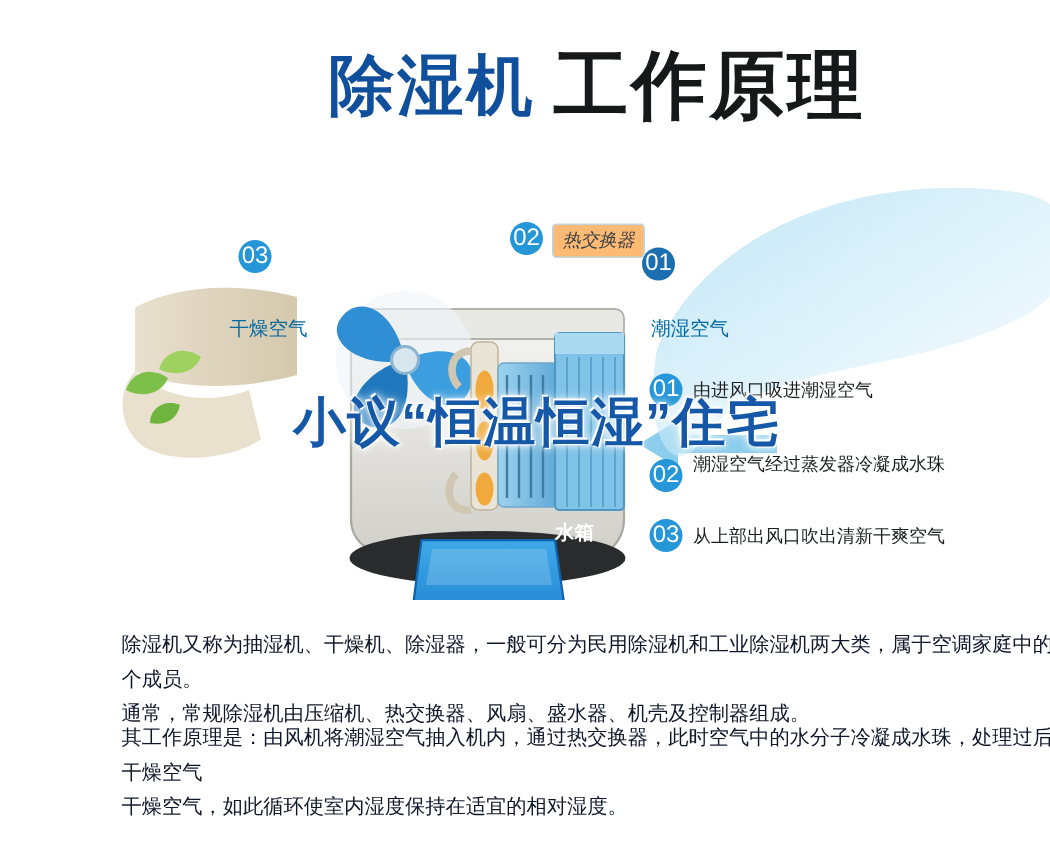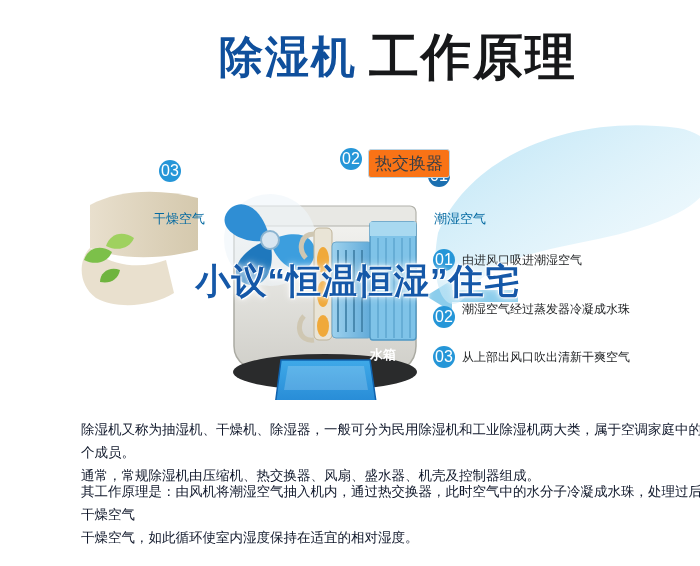--- a/index.html
+++ b/index.html
@@ -75,27 +75,28 @@
     color: #ffffff;
     font-size: 16px;
     font-weight: normal;
     line-height: 22px;
     text-align: center;
   }
   .step.dark { background: #1b6fb0; }
 
   .chip {
     position: absolute;
-    background: #f97316;
+    background: #fdba74;
     border: 1px solid #bcd6e6;
     border-radius: 3px;
     color: #3a3f45;
-    font-size: 17px;
+    font-size: 12px;
     padding: 2px 6px;
     white-space: nowrap;
+    font-style: italic;
   }
 
   .lbl {
     position: absolute;
     font-size: 13px;
     color: #0369a1;
     white-space: nowrap;
   }
 
   .desc-line {

